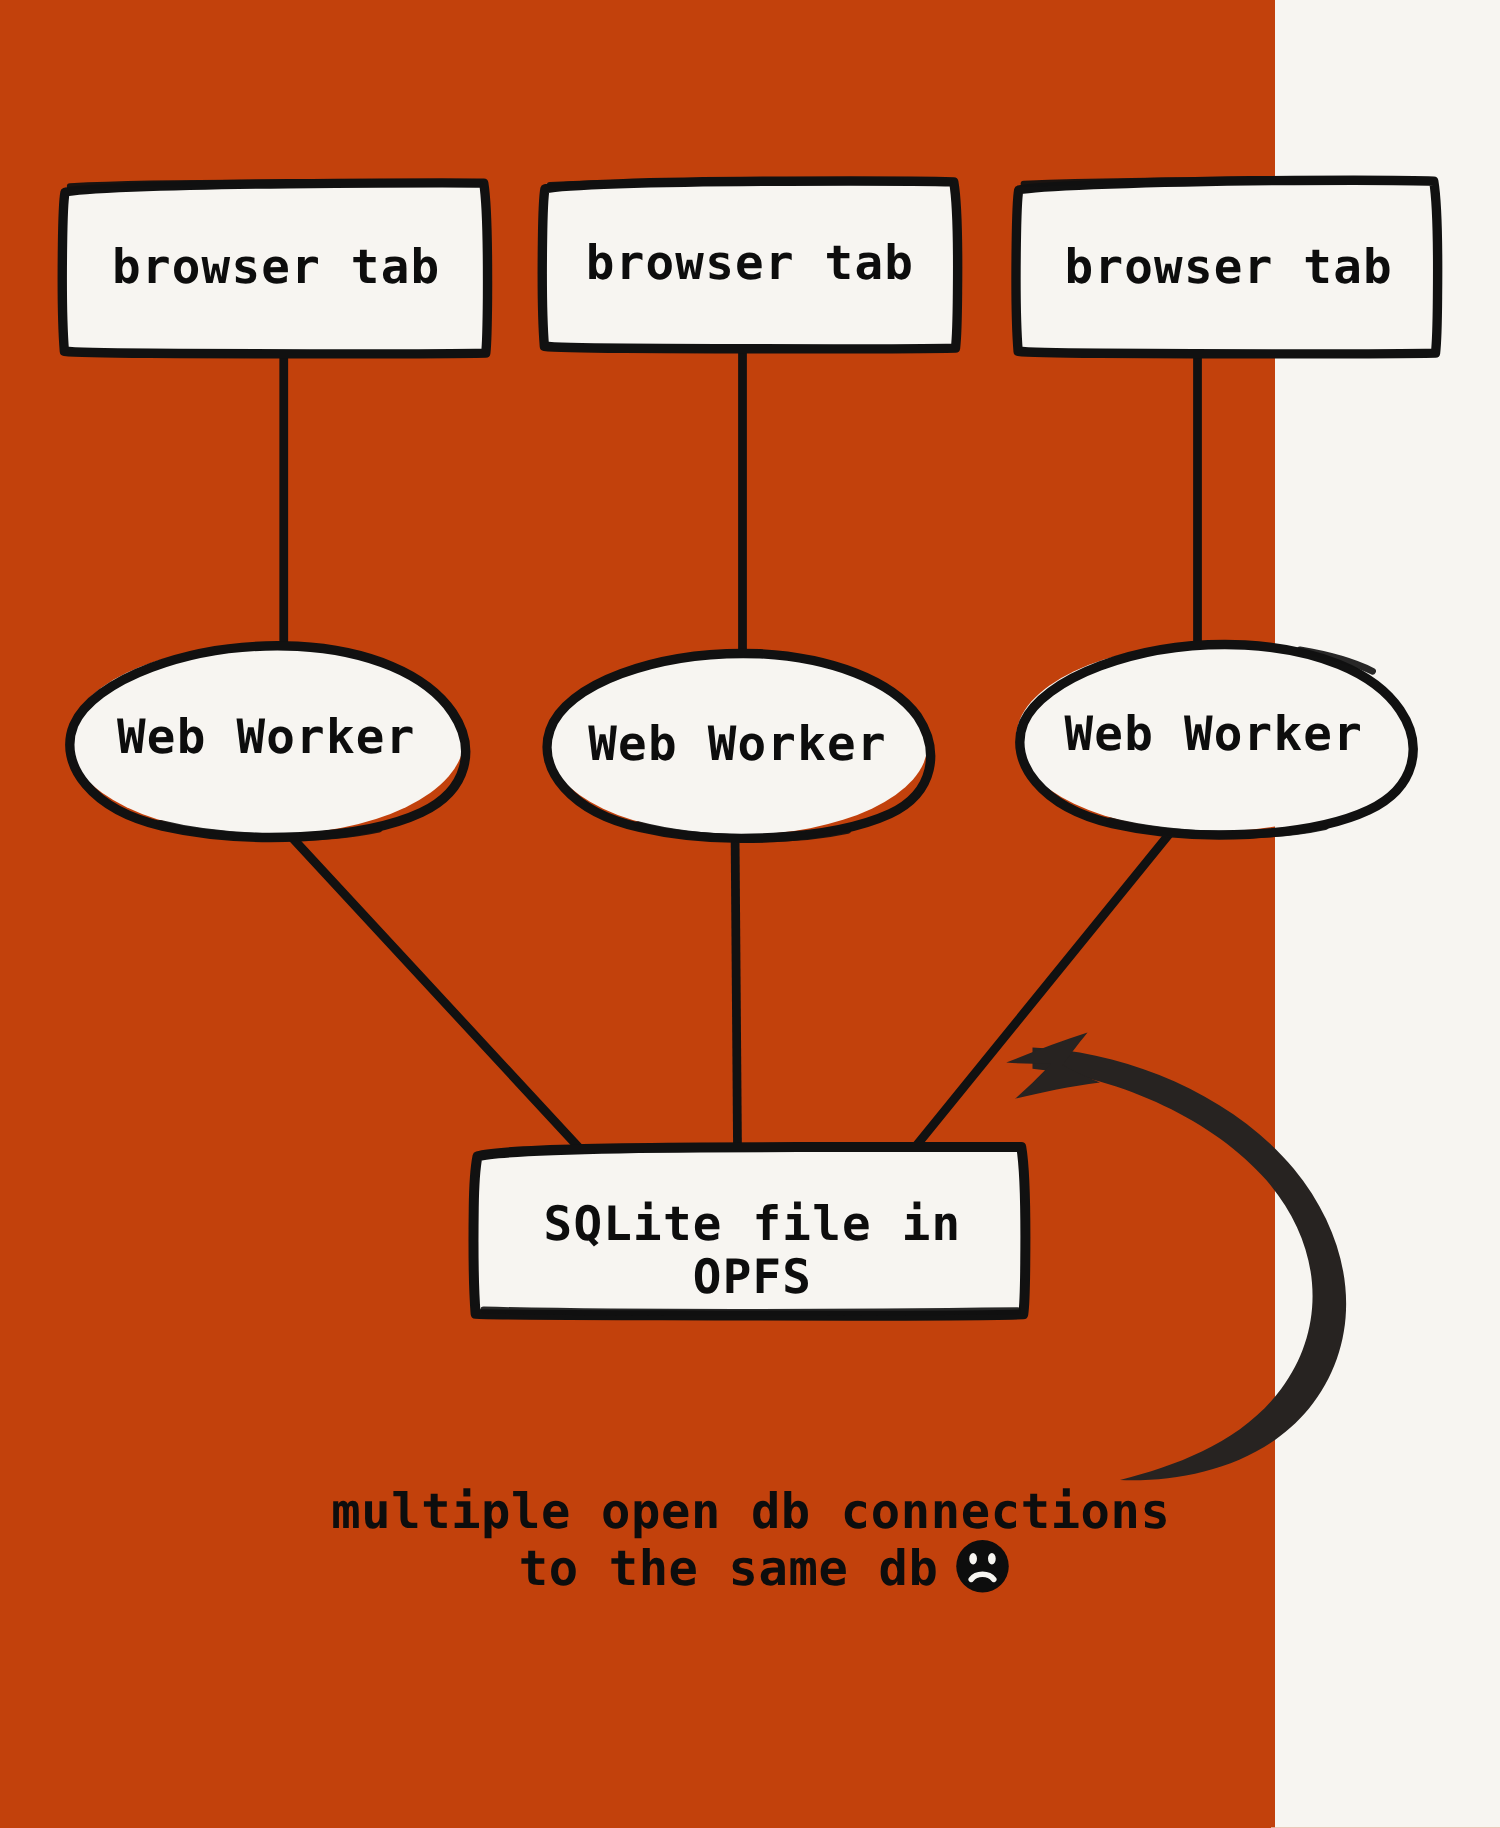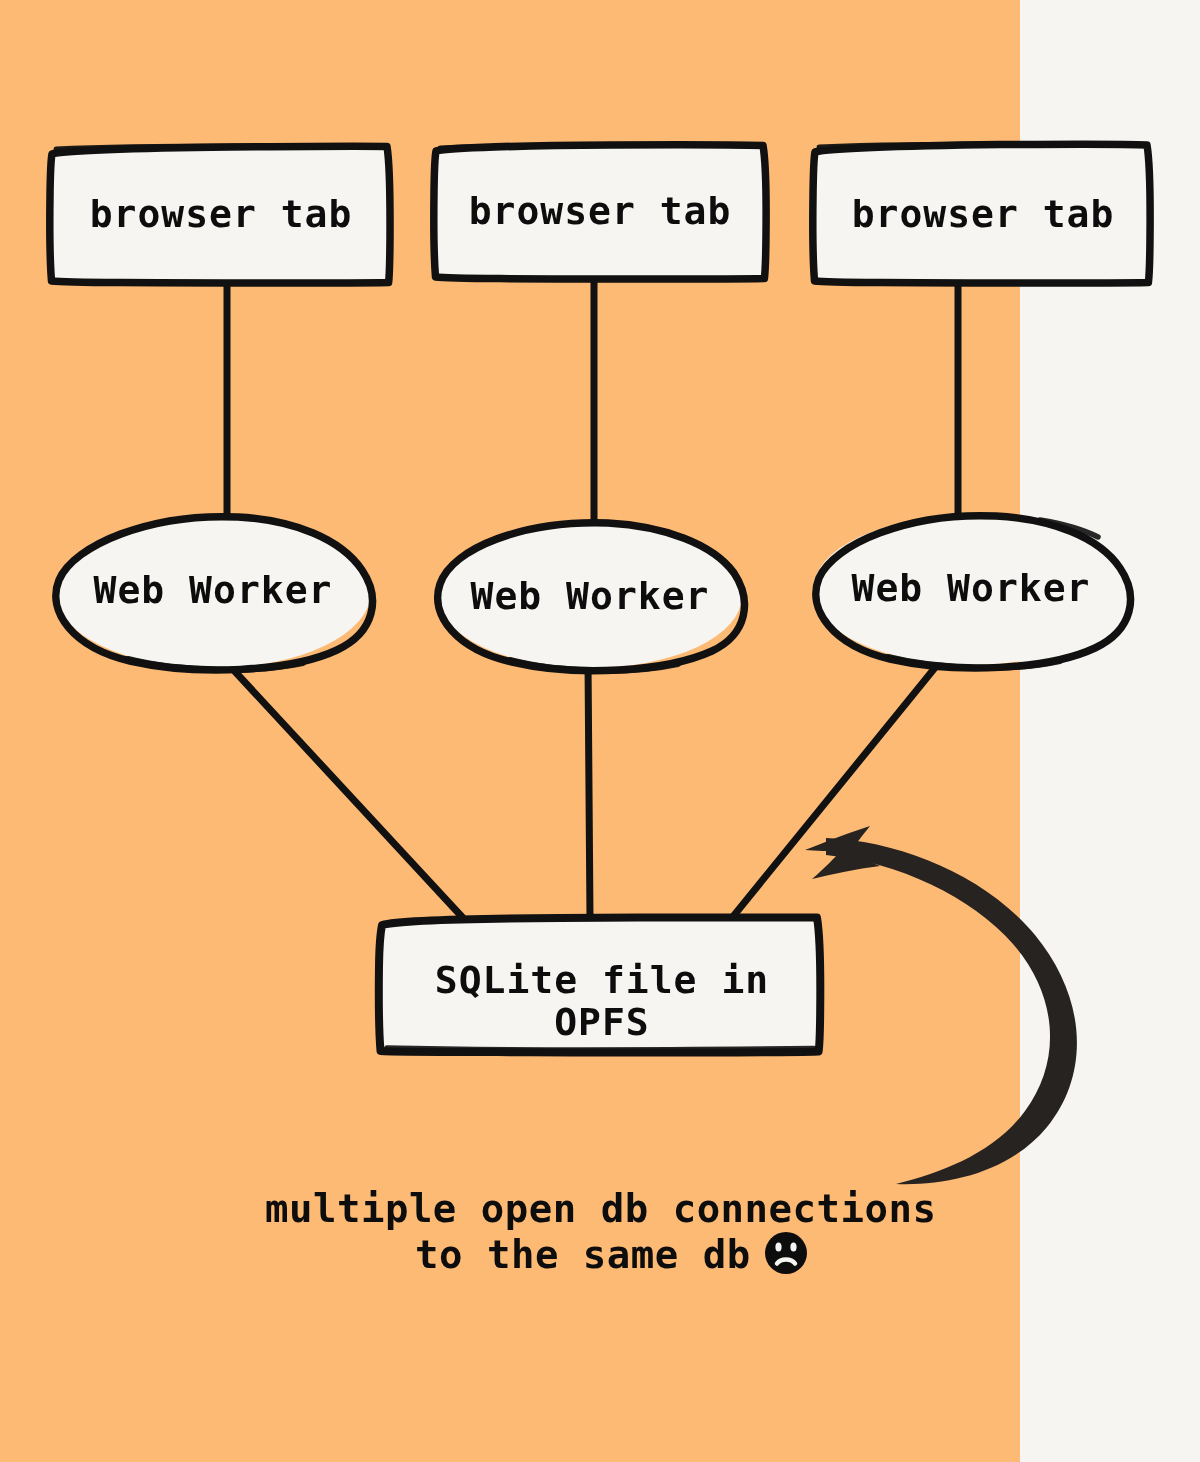--- a/index.html
+++ b/index.html
@@ -10,21 +10,21 @@
   body {
     width: 1200px;
     height: 1462px;
     overflow: hidden;
     font-family: "DejaVu Sans Mono", "Liberation Mono", monospace;
   }
   #canvas {
     position: relative;
     width: 1020px;
     height: 1462px;
-    background: #fdba74;
+    background: #c2410c;
   }
   svg#diagram {
     position: absolute;
     inset: 0;
     width: 1200px;
     height: 1462px;
     display: block;
   }
   .sketch-stroke {
     fill: none;

